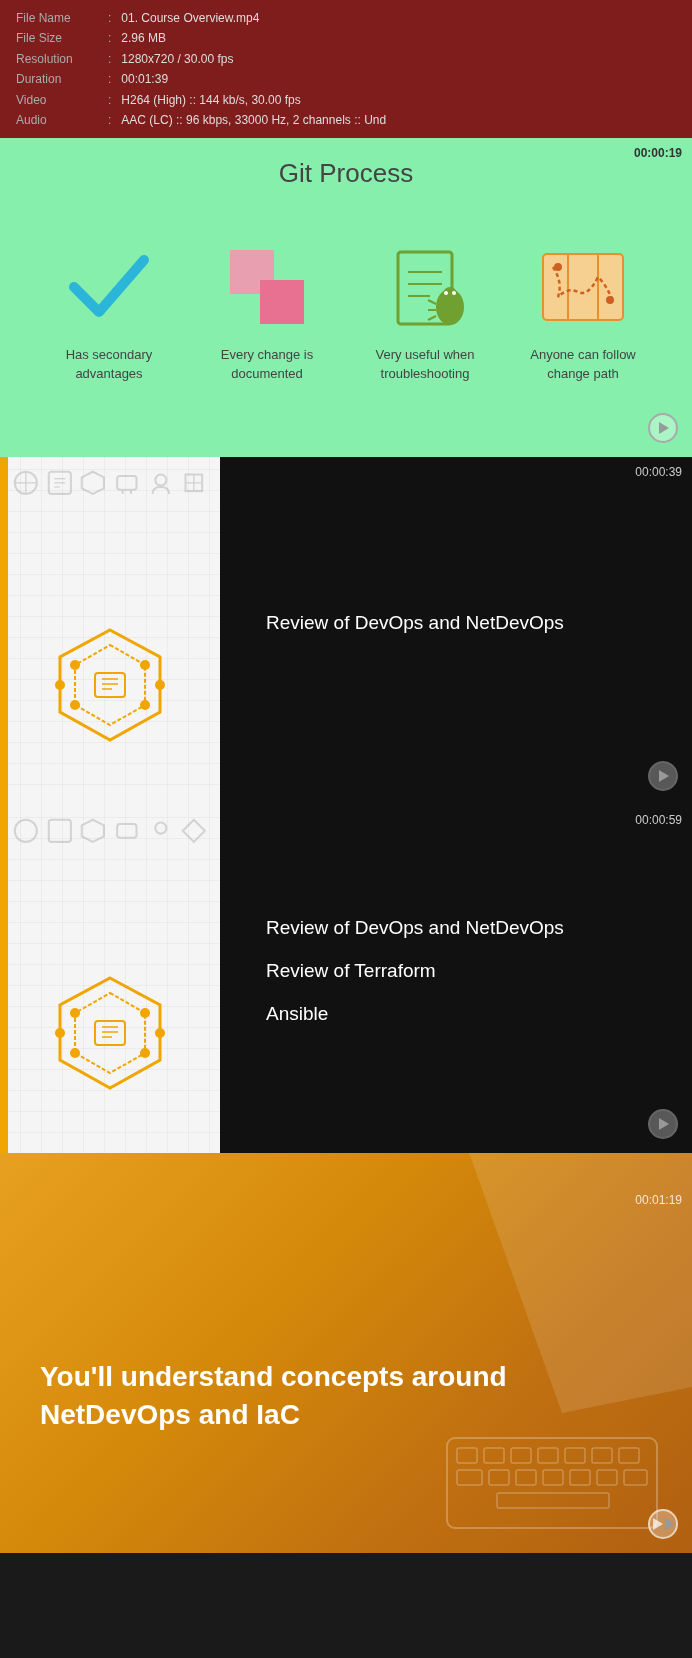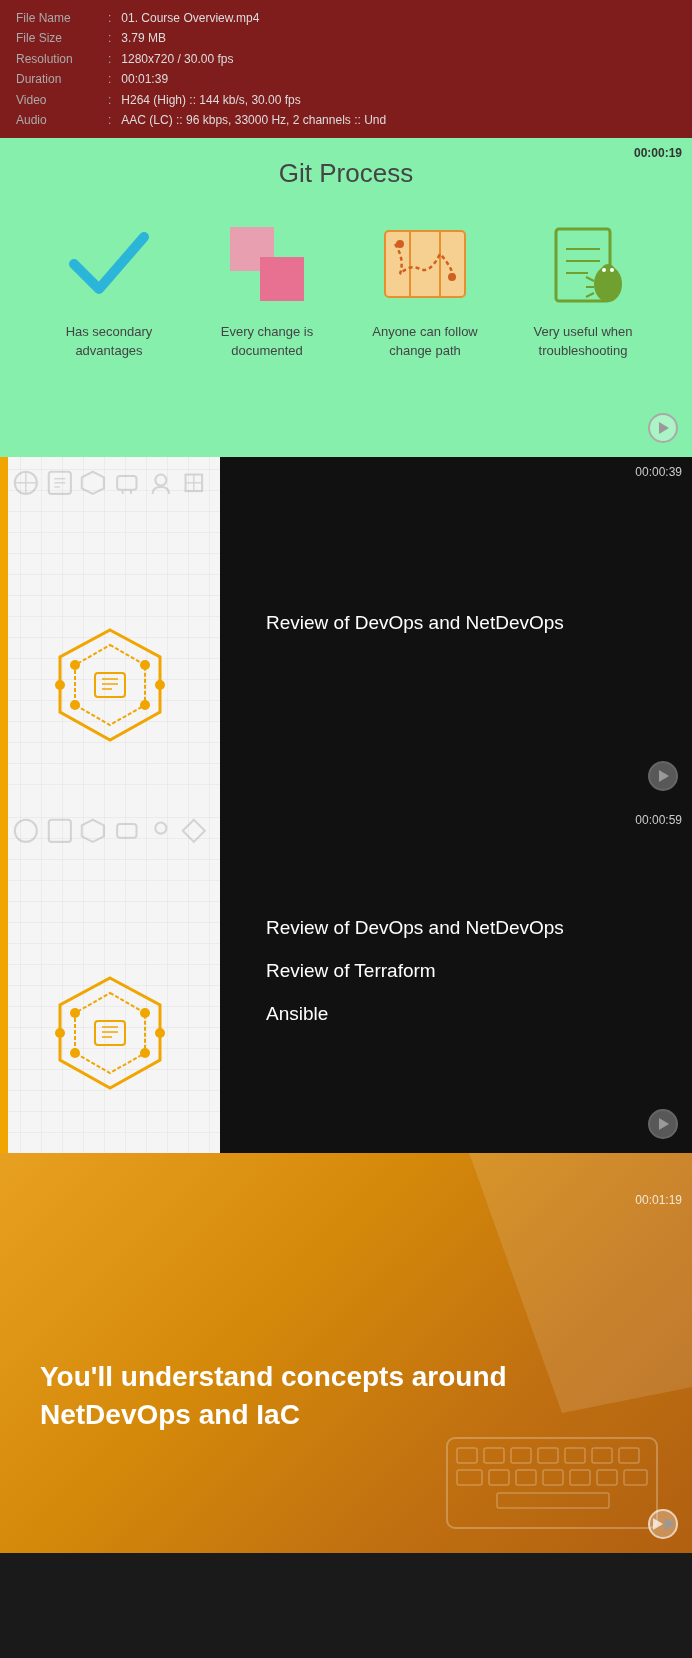--- a/index.html
+++ b/index.html
@@ -42,20 +42,21 @@
       right: 10px;
       font-size: 12px;
       color: #333;
       font-weight: bold;
     }
     .frame1-content {
       display: flex;
       flex-direction: column;
       align-items: center;
       padding: 20px 30px 10px;
+      gap: 23px;
     }
     .frame1-title {
       font-size: 26px;
       color: #444;
       margin-bottom: 30px;
       font-weight: normal;
     }
     .git-icons-row {
       display: flex;
       justify-content: space-around;
@@ -202,21 +203,21 @@
   <table>
     <tbody>
         <tr>
       <td>File Name</td>
       <td>:</td>
       <td>01. Course Overview.mp4</td>
     </tr>
     <tr>
       <td>File Size</td>
       <td>:</td>
-      <td>3.79 MB</td>
+      <td>2.96 MB</td>
     </tr>
     <tr>
       <td>Resolution</td>
       <td>:</td>
       <td>1280x720 / 30.00 fps</td>
     </tr>
     <tr>
       <td>Duration</td>
       <td>:</td>
       <td>00:01:39</td>
@@ -247,54 +248,54 @@
         </svg>
         <span class="git-icon-label">Has secondary advantages</span>
       </div>
 
       <div class="git-icon-item">
         <svg class="git-icon-svg" viewBox="0 0 90 90">
           <rect x="8" y="8" width="44" height="44" fill="#e8a0b0" stroke="none"></rect>
           <rect x="38" y="38" width="44" height="44" fill="#e87090" stroke="none"></rect>
         </svg>
         <span class="git-icon-label">Every change is documented</span>
+      </div>
+
+      <div class="git-icon-item">
+        <svg class="git-icon-svg" viewBox="0 0 90 90">
+
+          <rect x="18" y="10" width="54" height="72" rx="3" fill="none" stroke="#70a030" stroke-width="3"></rect>
+
+          <line x1="28" y1="30" x2="62" y2="30" stroke="#70a030" stroke-width="2"></line>
+          <line x1="28" y1="42" x2="62" y2="42" stroke="#70a030" stroke-width="2"></line>
+          <line x1="28" y1="54" x2="50" y2="54" stroke="#70a030" stroke-width="2"></line>
+
+          <ellipse cx="70" cy="65" rx="14" ry="18" fill="#70a030"></ellipse>
+          <circle cx="70" cy="52" r="7" fill="#70a030"></circle>
+
+          <circle cx="66" cy="51" r="2" fill="#fff"></circle>
+          <circle cx="74" cy="51" r="2" fill="#fff"></circle>
+
+          <line x1="56" y1="62" x2="48" y2="58" stroke="#70a030" stroke-width="2"></line>
+          <line x1="56" y1="68" x2="48" y2="68" stroke="#70a030" stroke-width="2"></line>
+          <line x1="56" y1="74" x2="48" y2="78" stroke="#70a030" stroke-width="2"></line>
+        </svg>
+        <span class="git-icon-label">Very useful when troubleshooting</span>
       </div>
 
       <div class="git-icon-item">
         <svg class="git-icon-svg" viewBox="0 0 90 90">
           <rect x="5" y="12" width="80" height="66" rx="4" fill="#f5d090" stroke="#e89030" stroke-width="2"></rect>
           <line x1="30" y1="12" x2="30" y2="78" stroke="#e89030" stroke-width="2"></line>
           <line x1="60" y1="12" x2="60" y2="78" stroke="#e89030" stroke-width="2"></line>
           <path d="M15,25 Q25,40 20,55 Q30,45 40,50 Q50,55 60,35 Q70,45 75,60" fill="none" stroke="#d06020" stroke-width="2.5" stroke-dasharray="4,3"></path>
           <circle cx="20" cy="25" r="4" fill="#d06020"></circle>
           <circle cx="72" cy="58" r="4" fill="#d06020"></circle>
         </svg>
         <span class="git-icon-label">Anyone can follow change path</span>
-      </div>
-
-      <div class="git-icon-item">
-        <svg class="git-icon-svg" viewBox="0 0 90 90">
-
-          <rect x="18" y="10" width="54" height="72" rx="3" fill="none" stroke="#70a030" stroke-width="3"></rect>
-
-          <line x1="28" y1="30" x2="62" y2="30" stroke="#70a030" stroke-width="2"></line>
-          <line x1="28" y1="42" x2="62" y2="42" stroke="#70a030" stroke-width="2"></line>
-          <line x1="28" y1="54" x2="50" y2="54" stroke="#70a030" stroke-width="2"></line>
-
-          <ellipse cx="70" cy="65" rx="14" ry="18" fill="#70a030"></ellipse>
-          <circle cx="70" cy="52" r="7" fill="#70a030"></circle>
-
-          <circle cx="66" cy="51" r="2" fill="#fff"></circle>
-          <circle cx="74" cy="51" r="2" fill="#fff"></circle>
-
-          <line x1="56" y1="62" x2="48" y2="58" stroke="#70a030" stroke-width="2"></line>
-          <line x1="56" y1="68" x2="48" y2="68" stroke="#70a030" stroke-width="2"></line>
-          <line x1="56" y1="74" x2="48" y2="78" stroke="#70a030" stroke-width="2"></line>
-        </svg>
-        <span class="git-icon-label">Very useful when troubleshooting</span>
       </div>
     </div>
   </div>
   <div class="play-btn-overlay"></div>
 </div>
 
 <div class="video-frame frame-dark" style="height:348px;">
   <span class="frame-dark-timestamp">00:00:39</span>
   <div class="frame-sidebar">
     <div class="tech-pattern"></div>

